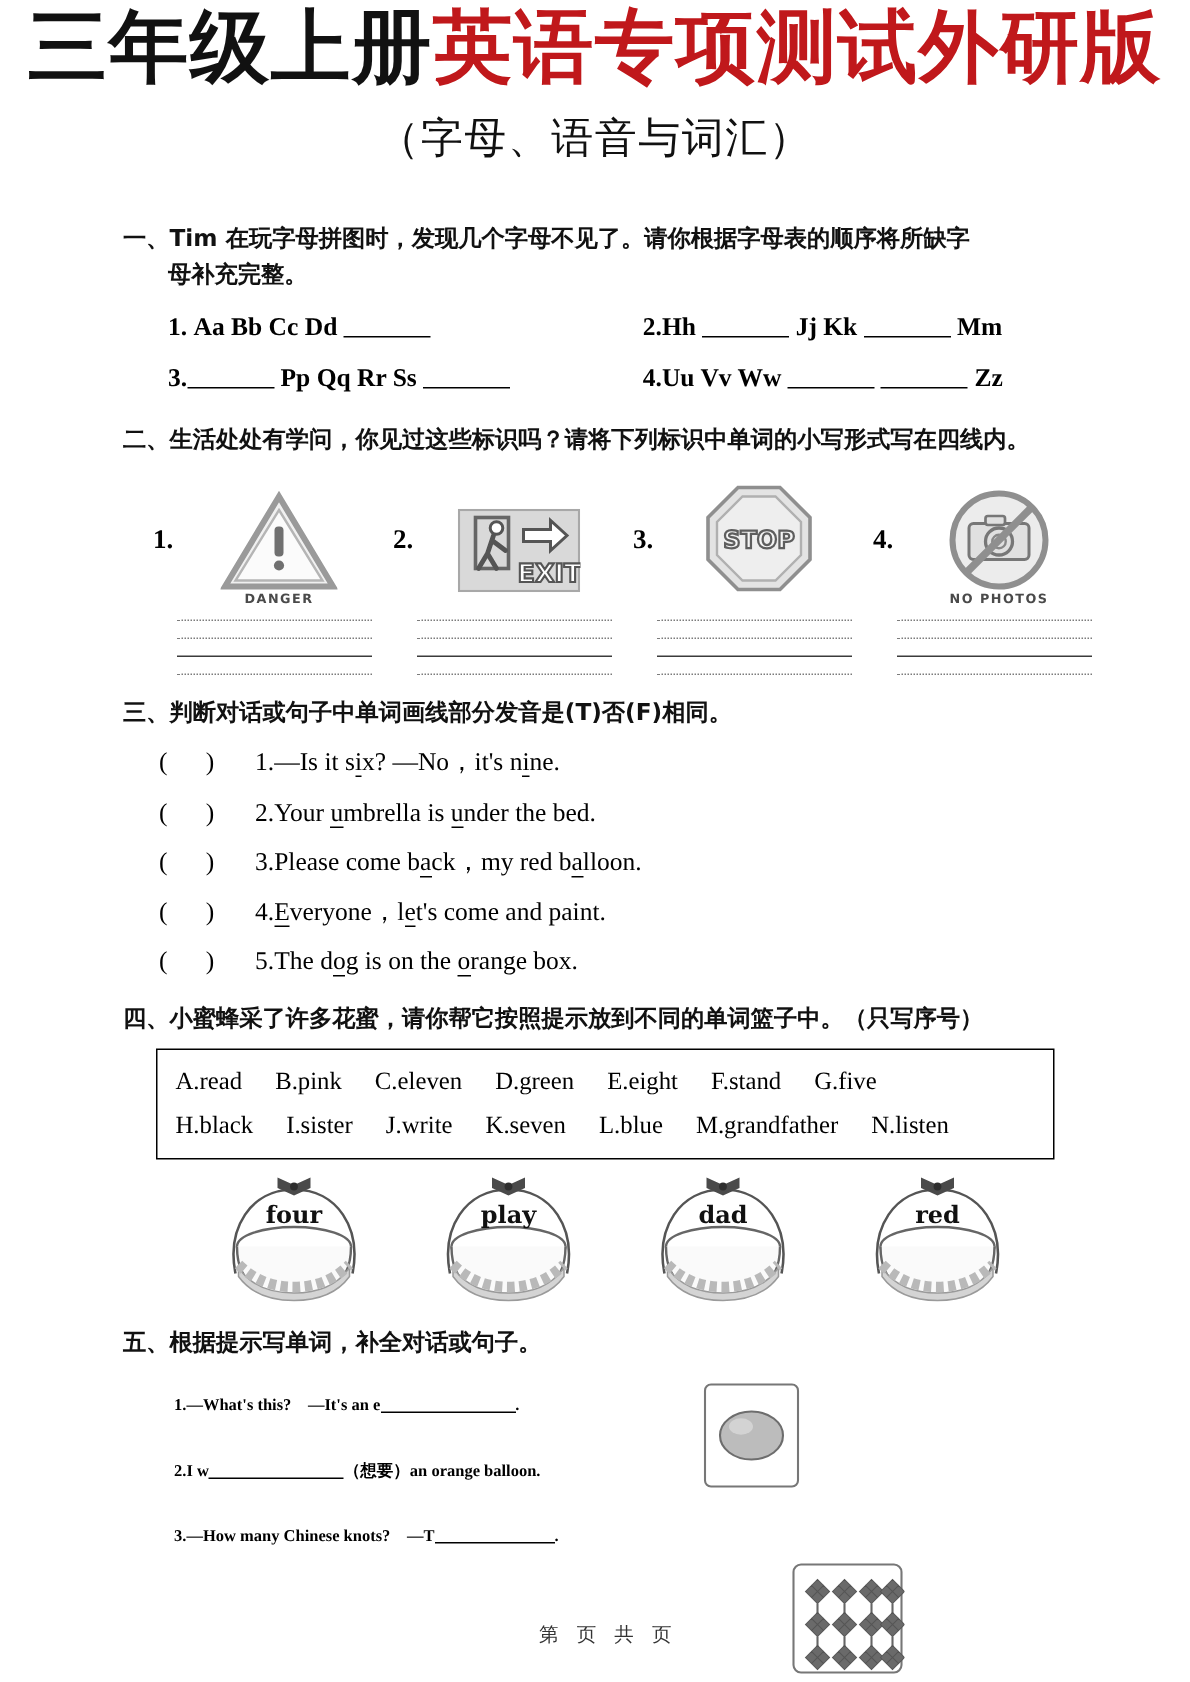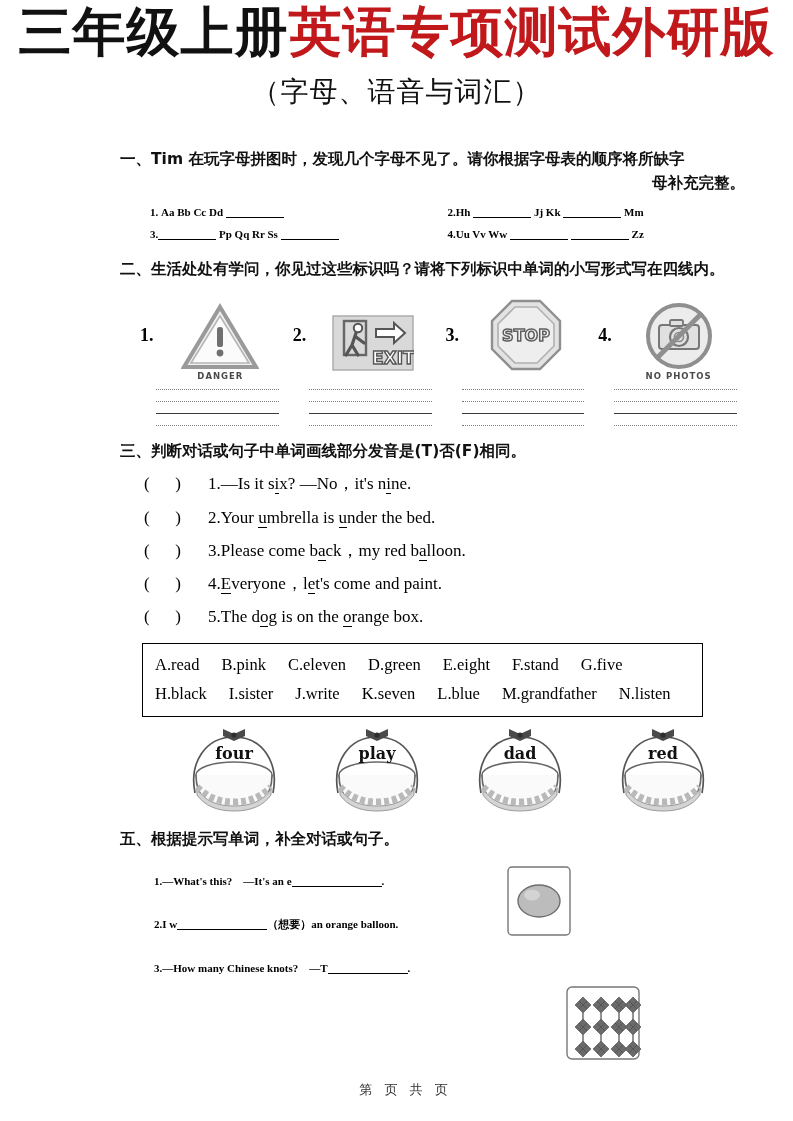--- a/index.html
+++ b/index.html
@@ -27,34 +27,34 @@
   .t-red{color:#c0181b;}
   .subtitle{
     font-family:"DejaVu Sans","Liberation Sans",sans-serif;
     font-size:28px;
     color:#111;
     margin-top:12px;
     letter-spacing:1px;
   }
 
   
-  .sec{margin:0 48px 0 120px;}
+  .sec{margin:0 48px 0 82px;}
   .sec-head{
     font-family:"DejaVu Sans","Liberation Sans",sans-serif;
     font-weight:bold;
     font-size:15.5px;
     line-height:1.55;
     letter-spacing:0px;
     color:#111;
   }
-  .sec-head .indent2{display:block;padding-left:30px;text-align:right;}
+  .sec-head .indent2{display:block;padding-left:30px;}
 
   
   .ex1{margin-top:6px;padding-left:30px;}
-  .ex1 .row{display:flex;font-size:11px;line-height:2.0;font-weight:bold;justify-content:flex-end;}
+  .ex1 .row{display:flex;font-size:17px;line-height:2.0;font-weight:bold;justify-content:flex-end;}
   .ex1 .col{width:350px;white-space:nowrap;}
   .blank{
     display:inline-block;
     border-bottom:1.6px solid #000;
     vertical-align:-2px;
   }
   .b58{width:58px;}
 
   
   .signs{display:flex;margin-top:10px;padding-left:14px;}
@@ -267,20 +267,21 @@
       </div>
 
       <div class="line">
         <span class="paren">(&nbsp;&nbsp;&nbsp;&nbsp;&nbsp;&nbsp;)</span><span>5.</span><span>The d</span><span class="u">o</span><span>g is on the </span><span class="u">o</span><span>range box.</span>
       </div>
 
     </div>
   </div>
 
   <div class="sec" style="margin-top:10px;">
+    <div class="sec-head">四、小蜜蜂采了许多花蜜，请你帮它按照提示放到不同的单词篮子中。（只写序号）</div>
 
     <div class="bankbox">
       <div class="bankrow r1">
         <span class="w">A.read</span>
         <span class="w">B.pink</span>
         <span class="w">C.eleven</span>
         <span class="w">D.green</span>
         <span class="w">E.eight</span>
         <span class="w">F.stand</span>
         <span class="w">G.five</span>

